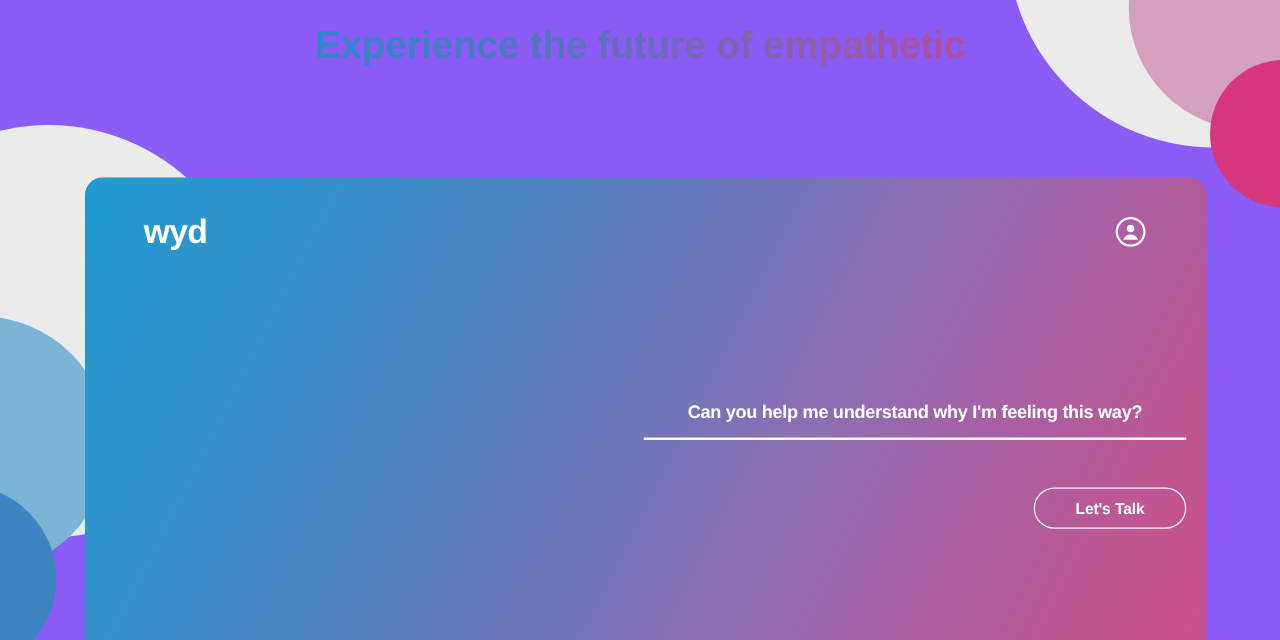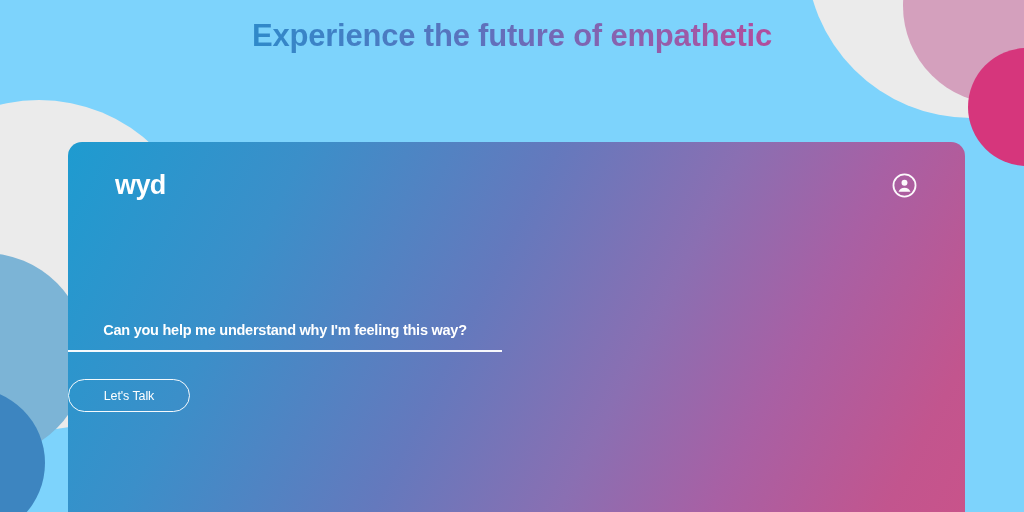--- a/index.html
+++ b/index.html
@@ -9,21 +9,21 @@
     height:512px;
     overflow:hidden;
     background:#ffffff;
     font-family:"Liberation Sans", sans-serif;
   }
 
   #stage {
     position:relative;
     width:1024px;
     height:512px;
-    background:#7dd3fc;
+    background:#8b5cf6;
     overflow:hidden;
   }
 
   
   .blob { position:absolute; border-radius:50%; }
 
   
   #blob-gray-left {
     width:330px; height:330px;
     left:-126px; top:100px;
@@ -126,55 +126,55 @@
     opacity:.97;
   }
 
   
   #card-body {
     position:absolute;
     left:0; right:16px;
     top:180px;
     display:flex;
     flex-direction:column;
-    align-items:flex-start;
+    align-items:flex-end;
   }
 
   #prompt-field {
     width:434px;
     text-align:center;
     padding-bottom:11px;
     border-bottom:2px solid rgba(255,255,255,.95);
     cursor:text;
   }
   #prompt-text {
     display:block;
     color:#ffffff;
     font-size:14.5px;
     font-weight:700;
     letter-spacing:-0.25px;
     line-height:1.2;
     white-space:nowrap;
   }
 
   #lets-talk-button {
-    margin-top:27px;
+    margin-top:38px;
     min-width:122px;
     height:33px;
     padding:0 22px;
     display:flex;
     align-items:center;
     justify-content:center;
     border:1.6px solid rgba(255,255,255,.95);
     border-radius:18px;
     background:transparent;
     color:#ffffff;
     font-family:"Liberation Sans", sans-serif;
     font-size:12.5px;
-    font-weight:400;
+    font-weight:700;
     letter-spacing:-0.1px;
     cursor:pointer;
   }
 </style>
 </head>
 <body>
 
 <div id="stage">
 
   <div id="decor-layer">

